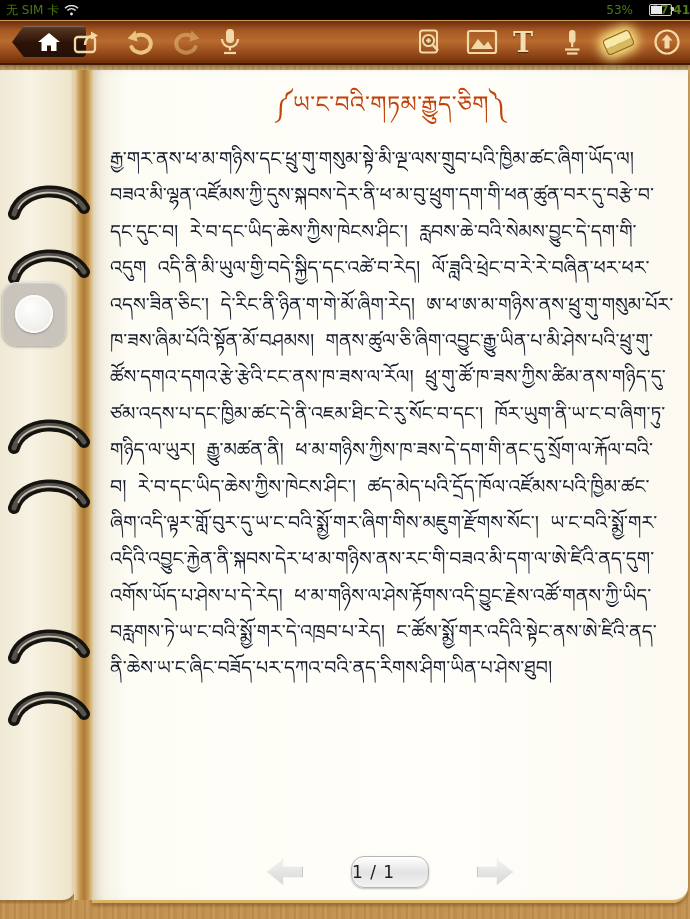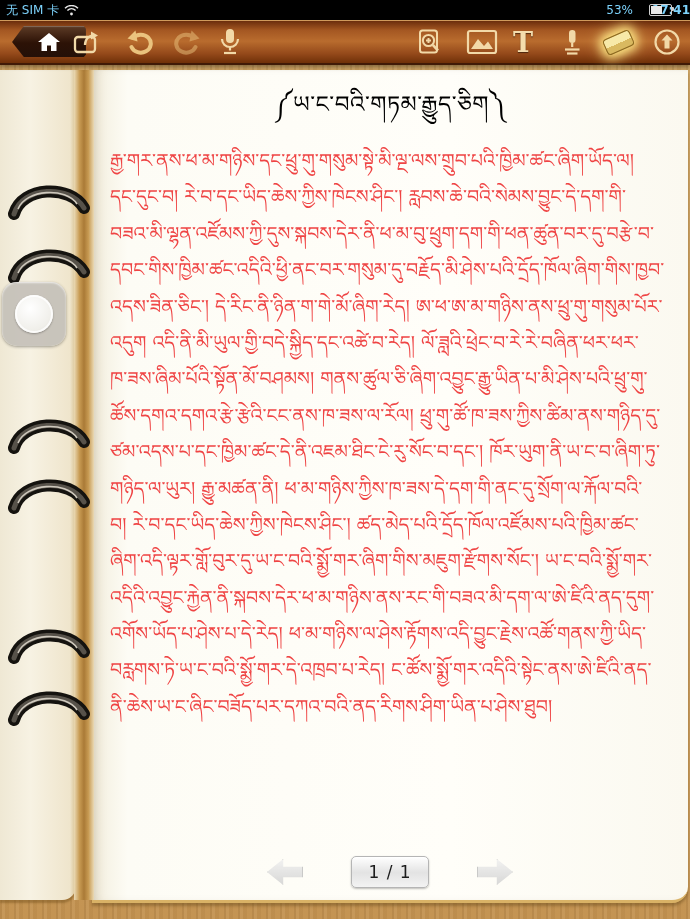--- a/index.html
+++ b/index.html
@@ -8,21 +8,21 @@
     font-family:"DejaVu Sans",sans-serif;
     background:
       repeating-linear-gradient(90deg,
         rgba(0,0,0,.06) 0 2px, rgba(255,255,255,.05) 2px 5px,
         rgba(0,0,0,.03) 5px 9px, rgba(255,255,255,.02) 9px 14px),
       linear-gradient(180deg,#caa05f,#c39250);
   }
 
   
   .status-bar{position:absolute;top:0;left:0;width:690px;height:20px;background:#000;
-    color:#7dd3fc;font-size:12px;display:flex;align-items:center;z-index:30;}
+    color:#4d7c0f;font-size:12px;display:flex;align-items:center;z-index:30;}
   .sb-left{position:absolute;left:6px;display:flex;align-items:center;gap:5px;}
   .sb-time{position:absolute;left:4px;right:0;text-align:right;font-weight:bold;}
   .sb-right{position:absolute;right:18px;display:flex;align-items:center;gap:16px;}
   .battery{width:21px;height:10px;border:1px solid #cfcfcf;border-radius:2px;position:relative;}
   .battery:after{content:"";position:absolute;right:-3px;top:2px;width:2px;height:4px;background:#cfcfcf;border-radius:0 1px 1px 0;}
   .battery-fill{position:absolute;left:1px;top:1px;bottom:1px;width:50%;background:#e8e8e8;}
 
   
   .toolbar{position:absolute;top:20px;left:0;width:690px;height:42px;z-index:25;
     background:linear-gradient(180deg,#6b2d0c 0%,#a45722 22%,#b96c2e 48%,#94491a 78%,#6f3008 100%);
@@ -57,36 +57,36 @@
   .knob{position:absolute;left:2px;top:282px;width:64px;height:64px;z-index:11;
     background:rgba(196,192,184,.92);border-radius:15px;
     box-shadow:0 1px 3px rgba(0,0,0,.35), inset 0 1px 2px rgba(255,255,255,.7);
     display:flex;align-items:center;justify-content:center;}
   .knob-circle{width:38px;height:38px;border-radius:50%;
     background:radial-gradient(circle at 40% 35%,#ffffff,#f0efea 65%,#dcd9d0);
     box-shadow:0 1px 2px rgba(0,0,0,.3), inset 0 0 0 2px rgba(255,255,255,.8);}
 
   
   .page-title{position:absolute;top:78px;left:92px;width:596px;text-align:center;z-index:8;
-    font-size:23px;color:#000000;letter-spacing:.5px;}
-  .page-body{position:absolute;top:142px;left:110px;width:560px;z-index:8;color:#ef4444;}
+    font-size:23px;color:#c2410c;letter-spacing:.5px;}
+  .page-body{position:absolute;top:142px;left:110px;width:560px;z-index:8;color:#0f172a;font-family:Liberation Mono, monospace;}
   .page-body .line{white-space:nowrap;font-size:19px;line-height:36.4px;height:36.4px;overflow:visible;}
 
   
   .pager{position:absolute;left:92px;top:852px;width:596px;height:40px;z-index:9;
     display:flex;align-items:center;justify-content:center;gap:48px;}
   .arrow{width:36px;height:26px;}
   .arrow-left{clip-path:polygon(0 50%,45% 0,45% 30%,100% 30%,100% 70%,45% 70%,45% 100%);}
   .arrow-right{clip-path:polygon(100% 50%,55% 0,55% 30%,0 30%,0 70%,55% 70%,55% 100%);}
   .arrow-fill{width:100%;height:100%;background:linear-gradient(180deg,#efefef,#d2d2d2);
     border:1px solid #c0c0c0;box-sizing:border-box;}
-  .page-pill{min-width:76px;height:30px;border-radius:5px;border:1px solid #b5b5b5;
+  .page-pill{min-width:76px;height:30px;border-radius:13px;border:1px solid #b5b5b5;
     background:linear-gradient(180deg,#ffffff,#e3e3e3 52%,#f3f3f3);
     box-shadow:0 1px 2px rgba(0,0,0,.25), inset 0 1px 0 #fff;
-    display:flex;align-items:center;justify-content:center;
+    display:flex;align-items:center;
     font-size:17px;color:#1c1c1c;letter-spacing:1px;}
 
   svg{display:block;}
 </style>
 </head>
 <body>
 
 <div class="status-bar">
   <div class="sb-left">
     <span>无 SIM 卡</span>
@@ -253,25 +253,24 @@
   </svg>
 </div>
 
 <div class="knob">
   <div class="knob-circle"></div>
 </div>
 
 <div class="page-title">༼ཡ་ང་བའི་གཏམ་རྒྱུད་ཅིག༽</div>
 <div class="page-body">
   <div class="line">རྒྱ་གར་ནས་ཕ་མ་གཉིས་དང་ཕྲུ་གུ་གསུམ་སྟེ་མི་ལྔ་ལས་གྲུབ་པའི་ཁྱིམ་ཚང་ཞིག་ཡོད་ལ།</div>
+  <div class="line">བཟའ་མི་ལྷན་འཛོམས་ཀྱི་དུས་སྐབས་དེར་ནི་ཕ་མ་བུ་ཕྲུག་དག་གི་ཕན་ཚུན་བར་དུ་བརྩེ་བ་</div>
   <div class="line">དང་དུང་བ། རེ་བ་དང་ཡིད་ཆེས་ཀྱིས་ཁེངས་ཤིང་། རླབས་ཆེ་བའི་སེམས་བྱུང་དེ་དག་གི་</div>
-  <div class="line">བཟའ་མི་ལྷན་འཛོམས་ཀྱི་དུས་སྐབས་དེར་ནི་ཕ་མ་བུ་ཕྲུག་དག་གི་ཕན་ཚུན་བར་དུ་བརྩེ་བ་</div>
-  <div class="line">དབང་གིས་ཁྱིམ་ཚང་འདིའི་ཕྱི་ནང་བར་གསུམ་དུ་བརྗོད་མི་ཤེས་པའི་དྲོད་ཁོལ་ཞིག་གིས་ཁྱབ་</div>
+  <div class="line">འདུག འདི་ནི་མི་ཡུལ་གྱི་བདེ་སྐྱིད་དང་འཚེ་བ་རེད། ལོ་ཟླའི་ཕྲེང་བ་རེ་རེ་བཞིན་ཕར་ཕར་</div>
   <div class="line">འདས་ཟིན་ཅིང་། དེ་རིང་ནི་ཉིན་ག་གེ་མོ་ཞིག་རེད། ཨ་ཕ་ཨ་མ་གཉིས་ནས་ཕྲུ་གུ་གསུམ་པོར་</div>
-  <div class="line">འདུག འདི་ནི་མི་ཡུལ་གྱི་བདེ་སྐྱིད་དང་འཚེ་བ་རེད། ལོ་ཟླའི་ཕྲེང་བ་རེ་རེ་བཞིན་ཕར་ཕར་</div>
   <div class="line">ཁ་ཟས་ཞིམ་པོའི་སྟོན་མོ་བཤམས། གནས་ཚུལ་ཅི་ཞིག་འབྱུང་རྒྱུ་ཡིན་པ་མི་ཤེས་པའི་ཕྲུ་གུ་</div>
   <div class="line">ཚོས་དགའ་དགའ་རྩེ་རྩེའི་ངང་ནས་ཁ་ཟས་ལ་རོལ། ཕྲུ་གུ་ཚོ་ཁ་ཟས་ཀྱིས་ཚིམ་ནས་གཉིད་དུ་</div>
   <div class="line">ཙམ་འདས་པ་དང་ཁྱིམ་ཚང་དེ་ནི་འཇམ་ཐིང་ངེ་རུ་སོང་བ་དང་། ཁོར་ཡུག་ནི་ཡ་ང་བ་ཞིག་ཏུ་</div>
   <div class="line">གཉིད་ལ་ཡུར། རྒྱུ་མཚན་ནི། ཕ་མ་གཉིས་ཀྱིས་ཁ་ཟས་དེ་དག་གི་ནང་དུ་སྲོག་ལ་རྐོལ་བའི་</div>
   <div class="line">བ། རེ་བ་དང་ཡིད་ཆེས་ཀྱིས་ཁེངས་ཤིང་། ཚད་མེད་པའི་དྲོད་ཁོལ་འཛོམས་པའི་ཁྱིམ་ཚང་</div>
   <div class="line">ཞིག་འདི་ལྟར་གློ་བུར་དུ་ཡ་ང་བའི་སྨྱོ་གར་ཞིག་གིས་མཇུག་རྫོགས་སོང་། ཡ་ང་བའི་སྨྱོ་གར་</div>
   <div class="line">འདིའི་འབྱུང་རྐྱེན་ནི་སྐབས་དེར་ཕ་མ་གཉིས་ནས་རང་གི་བཟའ་མི་དག་ལ་ཨེ་ཛིའི་ནད་དུག་</div>
   <div class="line">འགོས་ཡོད་པ་ཤེས་པ་དེ་རེད། ཕ་མ་གཉིས་ལ་ཤེས་རྟོགས་འདི་བྱུང་རྗེས་འཚོ་གནས་ཀྱི་ཡིད་</div>
   <div class="line">བརླགས་ཏེ་ཡ་ང་བའི་སྨྱོ་གར་དེ་འཁྲབ་པ་རེད། ང་ཚོས་སྨྱོ་གར་འདིའི་སྟེང་ནས་ཨེ་ཛིའི་ནད་</div>
   <div class="line">ནི་ཆེས་ཡ་ང་ཞིང་བཟོད་པར་དཀའ་བའི་ནད་རིགས་ཤིག་ཡིན་པ་ཤེས་ཐུབ།</div>

